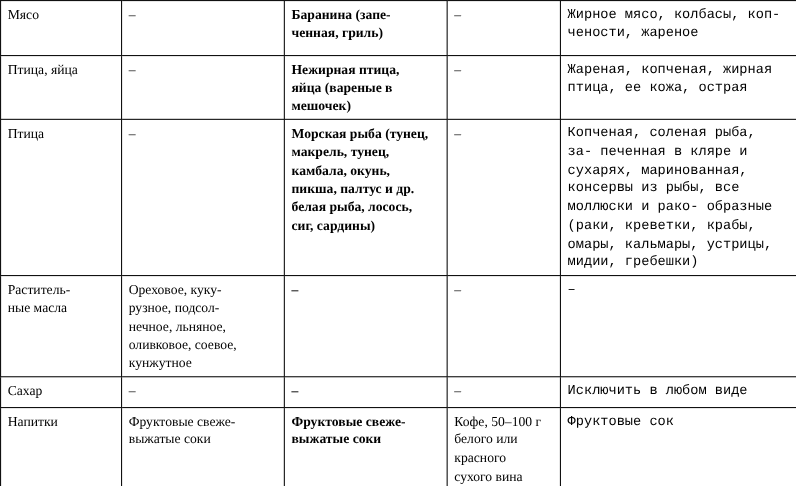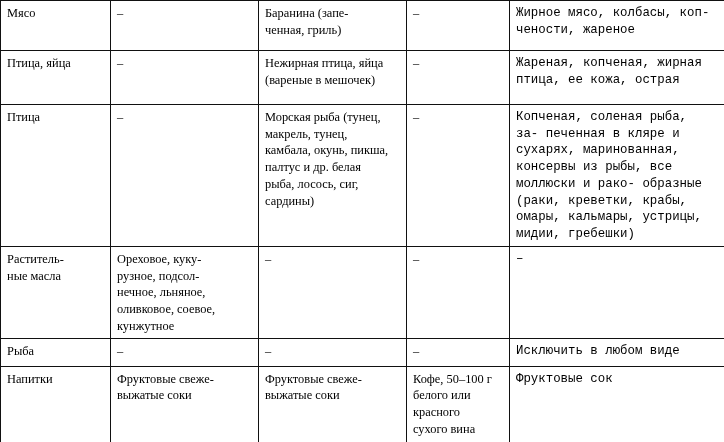--- a/index.html
+++ b/index.html
@@ -35,21 +35,21 @@
   }
   td.cat {
     white-space: pre-line;
   }
   td.dash {
     text-align: left;
     font-size: 12.4px;
   }
   .c0 { width: 87px; }
   .c1 { width: 125px; }
-  .c2 { width: 125px; }
+  .c2 { width: 125px; font-weight: bold; }
   .c3 { width: 80px; }
   .c4 { width: 195px; font-family: Liberation Mono, monospace; }
   .c5 { width: 112px; }
   
   tr.r-meat td   { height: 42px; }
   tr.r-poultry td{ height: 46px; margin-top: 10px; }
   tr.r-fish td   { height: 110px; }
   tr.r-oils td   { height: 80px; }
   tr.r-sugar td  { height: 20px; }
   tr.r-drinks td { height: 84px; border-radius: 27px; }
@@ -114,21 +114,21 @@
 нечное, льняное,
 оливковое, соевое,
 кунжутное</td>
         <td class="c2 dash">–</td>
         <td class="c3 dash">–</td>
         <td class="c4 dash">–</td>
         <td class="c5 dash">–</td>
       </tr>
 
       <tr class="r-sugar">
-        <td class="c0 cat">Рыба</td>
+        <td class="c0 cat">Сахар</td>
         <td class="c1 dash">–</td>
         <td class="c2 dash">–</td>
         <td class="c3 dash">–</td>
         <td class="c4">Исключить в любом виде</td>
         <td class="c5 dash">–</td>
       </tr>
 
       <tr class="r-drinks">
         <td class="c0 cat">Напитки</td>
         <td class="c1">Фруктовые свеже-

